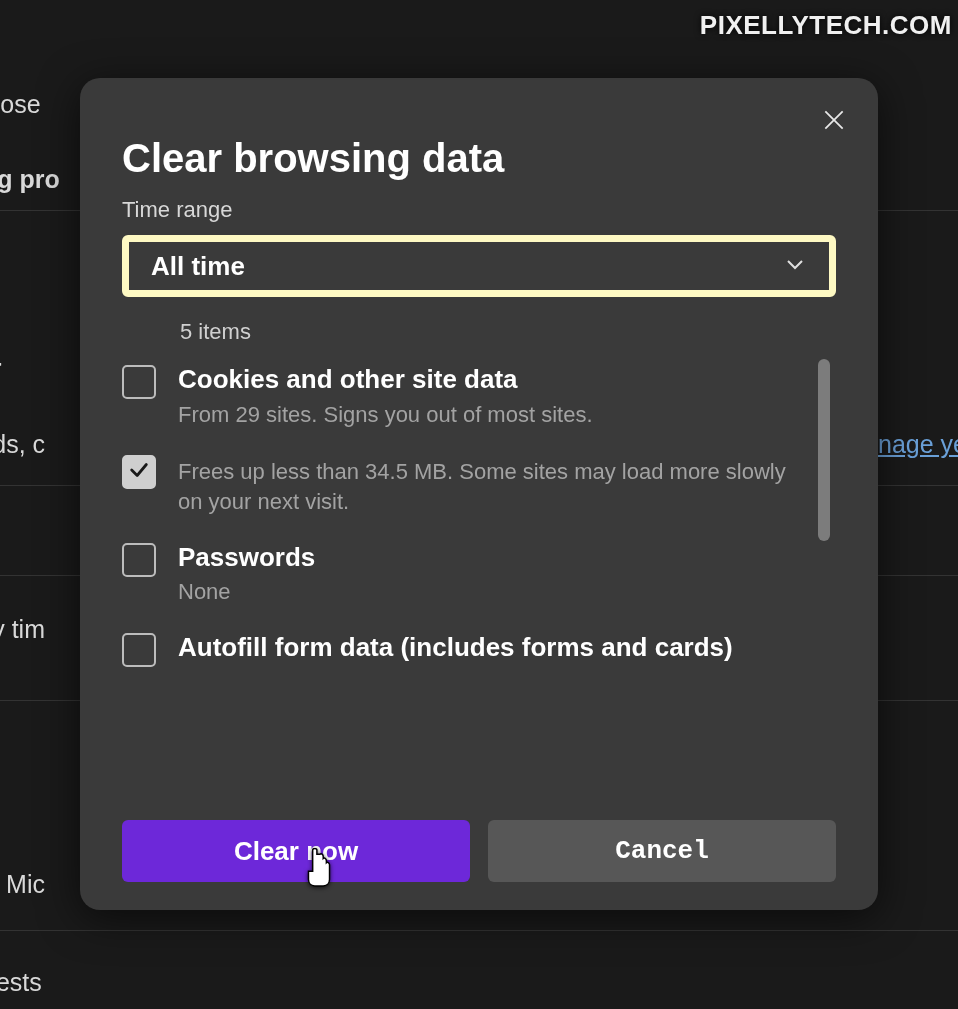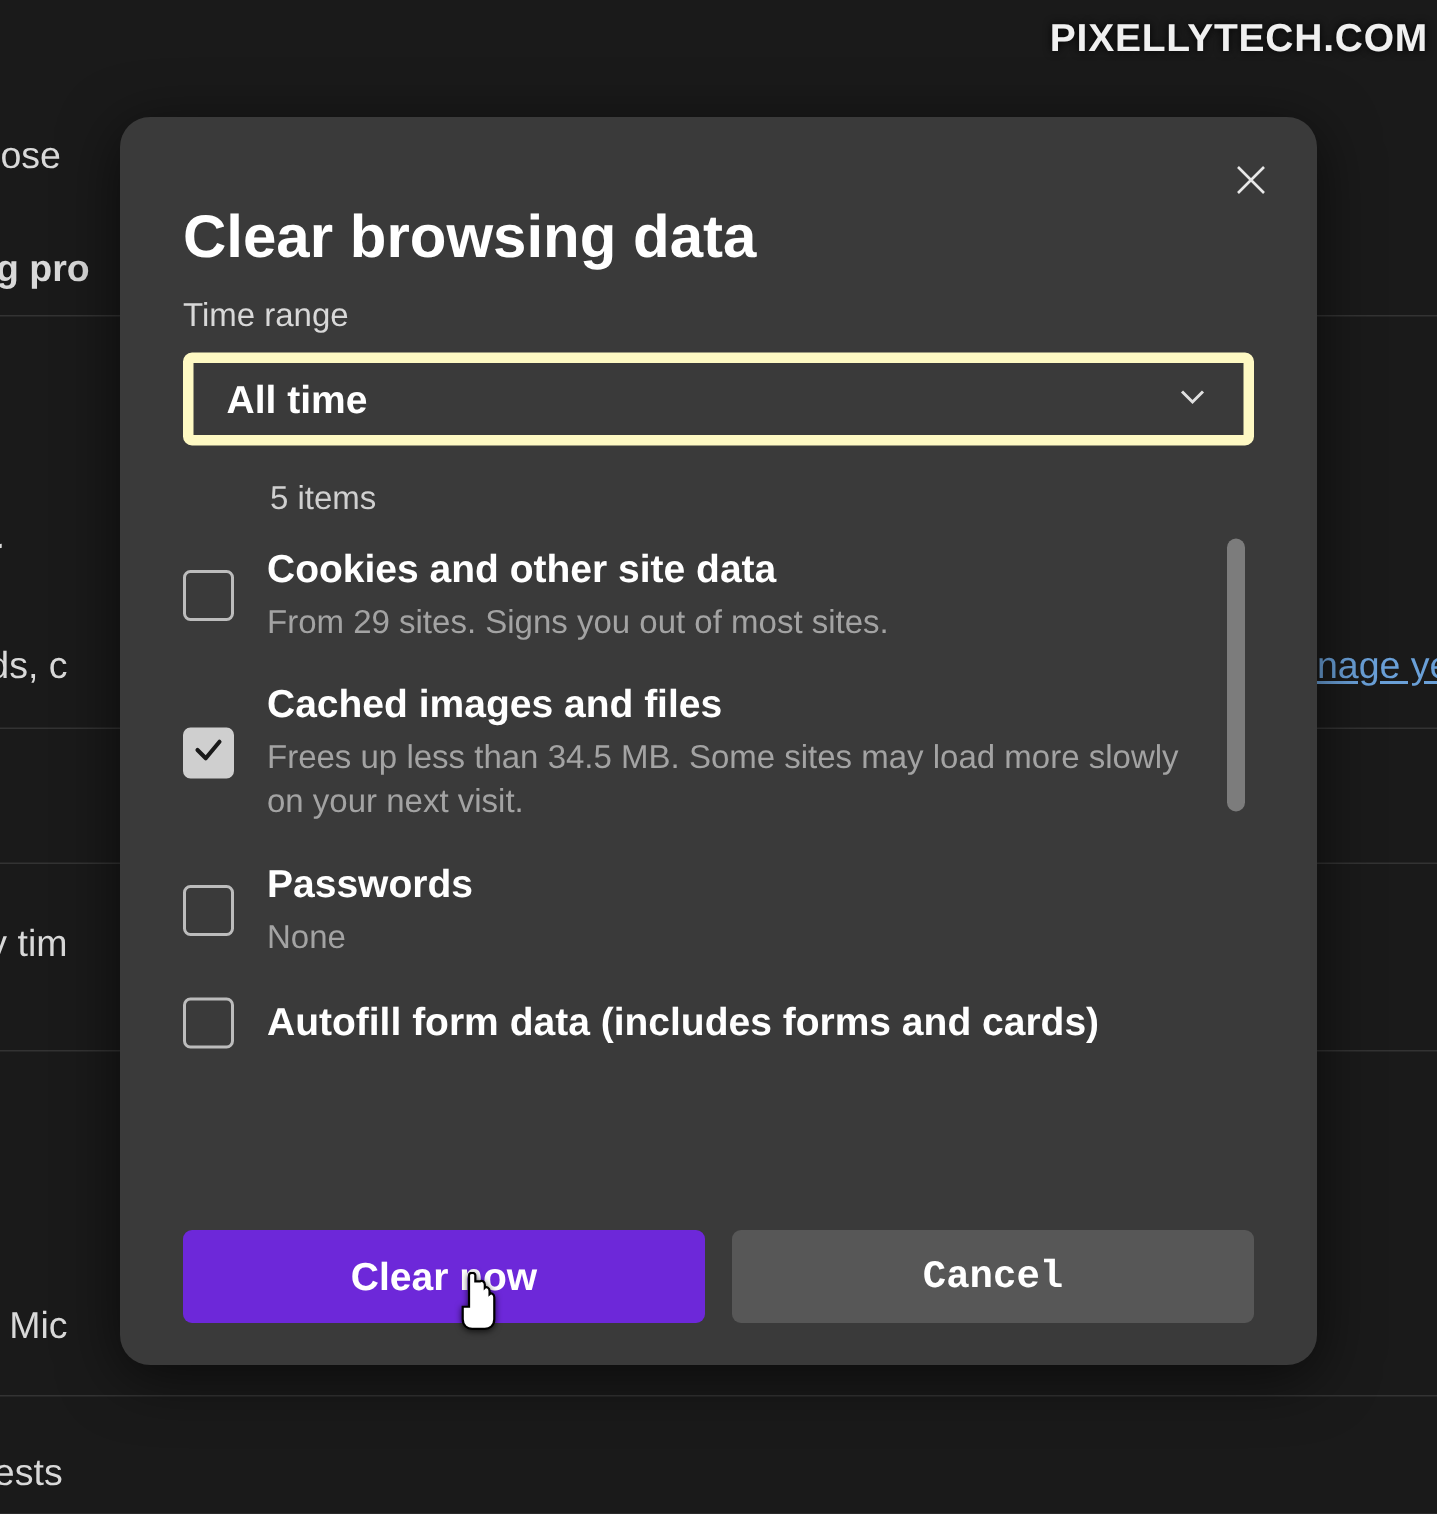--- a/index.html
+++ b/index.html
@@ -99,21 +99,21 @@
       margin: 22px 0 10px 58px;
     }
     .options {
       position: relative;
       padding-right: 38px;
       height: 398px;
       overflow: hidden;
     }
     .opt-row {
       display: flex;
-      align-items: center;
+      align-items: flex-start;
       gap: 22px;
       padding: 8px 0 16px 0;
     }
     .chk {
       width: 34px;
       height: 34px;
       border: 2px solid #bcbcbc;
       border-radius: 5px;
       flex: 0 0 34px;
       margin-top: 2px;
@@ -251,21 +251,20 @@
 
       <div class="opt-row">
         <div class="chk checked">
           <span>
             <svg viewBox="0 0 24 24" fill="none" stroke="#1a1a1a" stroke-width="3" stroke-linecap="round" stroke-linejoin="round">
                 <path d="M4 12 L10 18 L20 6"></path>
               </svg>
           </span>
         </div>
         <div class="opt-text">
-          <div class="opt-title">Cached images and files</div>
           <div class="opt-desc">Frees up less than 34.5 MB. Some sites may load more slowly on your next visit.</div>
         </div>
       </div>
 
       <div class="opt-row">
         <div class="chk"></div>
         <div class="opt-text">
           <div class="opt-title">Passwords</div>
           <div class="opt-desc">None</div>
         </div>

